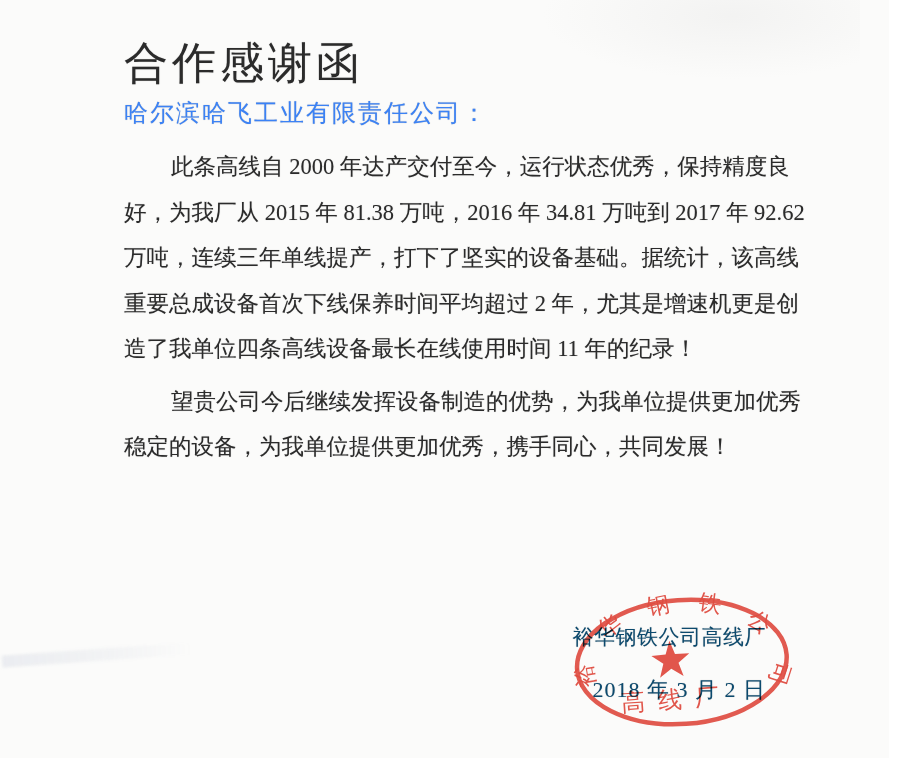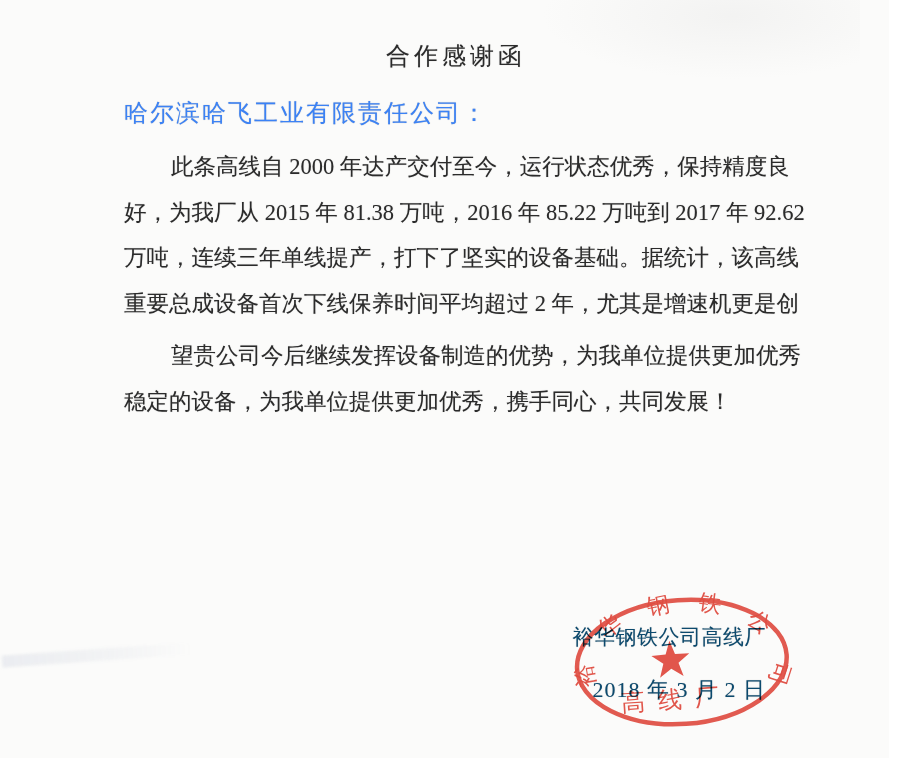--- a/index.html
+++ b/index.html
@@ -26,23 +26,23 @@
   }
   
   .bleed-smudge{
     position:absolute;left:2px;top:649px;width:190px;height:12px;
     background:linear-gradient(90deg,rgba(120,135,170,0.12),rgba(120,135,170,0.07) 55%,rgba(120,135,170,0));
     transform:rotate(-4deg);
     filter:blur(1.6px);
     pointer-events:none;
   }
   .title{
-    position:absolute;left:124px;top:36px;width:664px;
-    text-align:center;
-    font-size:24px;line-height:40px;
+    position:absolute;left:124px;top:44px;width:664px;
+    text-align:left;
+    font-size:44px;line-height:40px;
     letter-spacing:4px;
     color:#2b2b2b;
     text-shadow:0 0 1px rgba(43,43,43,0.32);
   }
   .recipient{
     position:absolute;left:124px;top:99px;width:664px;
     font-size:24px;line-height:28px;letter-spacing:2px;
     color:#3b82f6;
     text-shadow:0 0 1px rgba(43,43,43,0.32);
   }
@@ -87,23 +87,24 @@
   <div class="scan-shade-top"></div>
   <div class="bleed-smudge"></div>
 
   <div class="title">合作感谢函</div>
 
   <div class="recipient">哈尔滨哈飞工业有限责任公司：</div>
 
   <div class="body-text">
     <div class="para">
       <div class="line first full">此条高线自 2000 年达产交付至今，运行状态优秀，保持精度良</div>
-      <div class="line full">好，为我厂从 2015 年 81.38 万吨，2016 年 85.22 万吨到 2017 年 92.62</div>
+      <div class="line full">好，为我厂从 2015 年 81.38 万吨，2016 年 34.81 万吨到 2017 年 92.62</div>
       <div class="line full">万吨，连续三年单线提产，打下了坚实的设备基础。据统计，该高线</div>
       <div class="line full">重要总成设备首次下线保养时间平均超过 2 年，尤其是增速机更是创</div>
+      <div class="line">造了我单位四条高线设备最长在线使用时间 11 年的纪录！</div>
     </div>
     <div class="para">
       <div class="line first full">望贵公司今后继续发挥设备制造的优势，为我单位提供更加优秀</div>
       <div class="line">稳定的设备，为我单位提供更加优秀，携手同心，共同发展！</div>
     </div>
   </div>
 
   <div class="sign-block">
     <div class="sign-line">裕华钢铁公司高线厂</div>
     <div class="date-line">2018 年 3 月 2 日</div>

